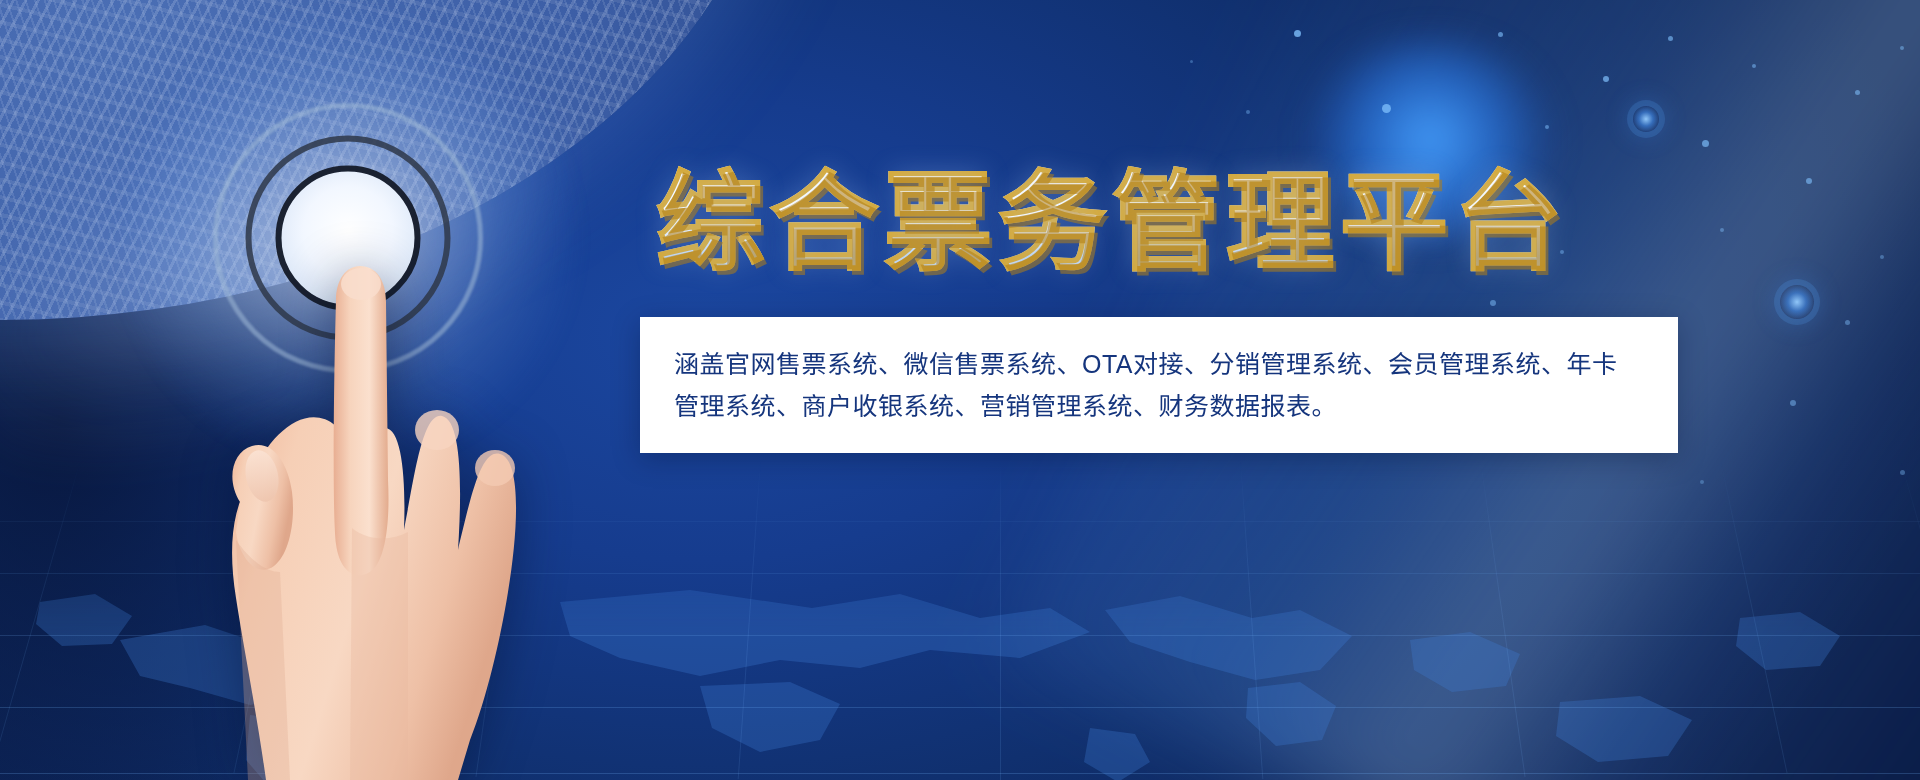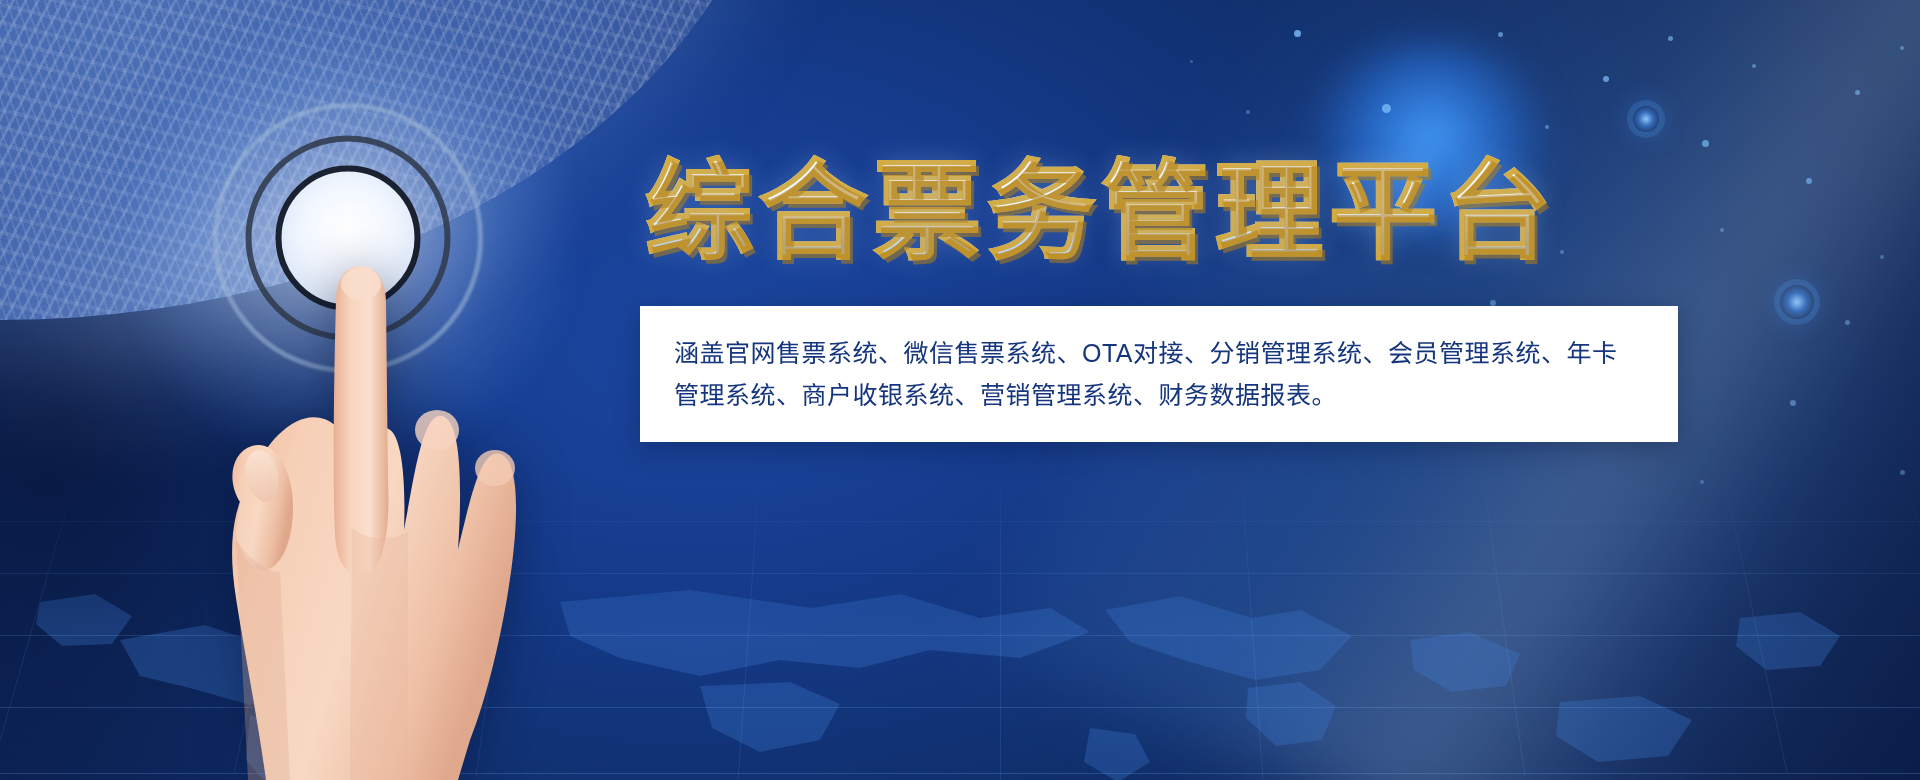--- a/index.html
+++ b/index.html
@@ -114,21 +114,21 @@
     background:radial-gradient(circle at 50% 45%, #ffffff 0%, #f2f7ff 45%, #dbe7f8 78%, #c6d8ef 100%);
   }
 
   .hand{position:absolute;left:140px;top:180px;width:470px;height:600px;}
   .hand svg{display:block;filter:drop-shadow(0 6px 26px rgba(3,14,44,0.45));}
 
   
   .content{position:absolute;left:640px;top:150px;width:1120px;}
 
   .title{
-    margin:5px;
+    margin:16px;
     font-family:"Liberation Serif","DejaVu Serif",serif;
     font-weight:700;
     font-size:108px;
     line-height:1.08;
     letter-spacing:6px;
     background:linear-gradient(180deg,#ffffff 0%,#ffffff 42%,#e8f1fd 58%,#bed4ef 78%,#d9e7f8 100%);
     -webkit-background-clip:text;background-clip:text;
     color:transparent;-webkit-text-fill-color:transparent;
     -webkit-text-stroke:2px rgba(214,164,41,0.95);
     paint-order:stroke fill;

